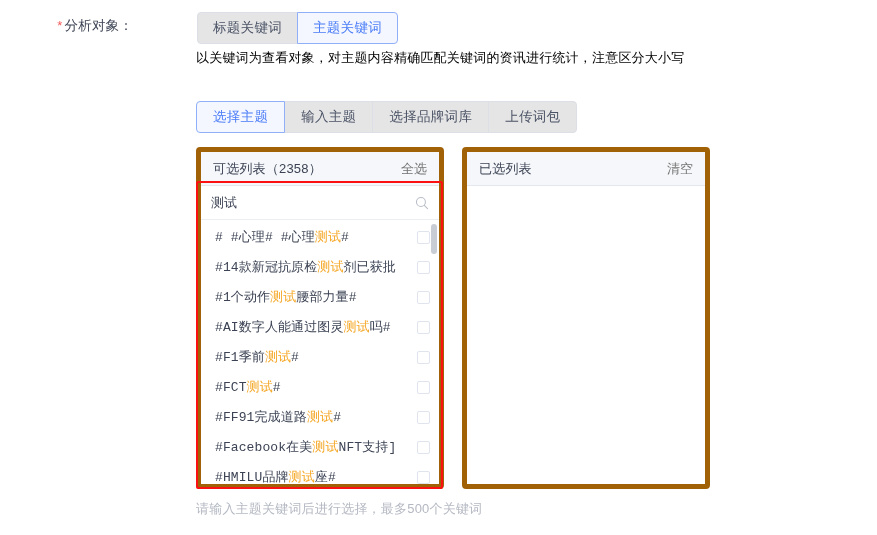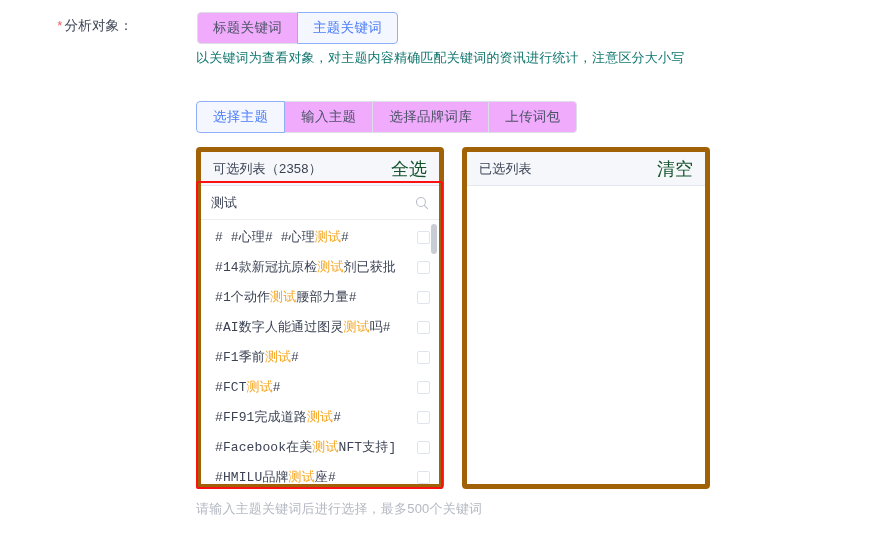--- a/index.html
+++ b/index.html
@@ -44,21 +44,21 @@
     align-items: stretch;
   }
   #analysis-seg { left: 197px; top: 0; }
   .seg-btn {
     box-sizing: border-box;
     height: 32px;
     line-height: 30px;
     padding: 0 15px;
     font-size: 13.5px;
     color: #4a5265;
-    background: #f0abfc;
+    background: #e5e5e5;
     border: 1px solid #dcdfe6;
     margin-left: -1px;
     cursor: pointer;
     white-space: nowrap;
     letter-spacing: .3px;
     position: relative;
   }
   .seg-btn:first-child {
     margin-left: 0;
     border-radius: 4px 0 0 4px;
@@ -72,21 +72,21 @@
     background: #f4f7ff;
     z-index: 2;
   }
 
   
   #analysis-hint {
     position: absolute;
     left: 196px;
     top: 49px;
     font-size: 13px;
-    color: #0f766e;
+    color: #000000;
     letter-spacing: .2px;
     white-space: nowrap;
     text-align: center;
   }
 
   
   #source-seg { left: 196px; top: 101px; }
   #source-seg .seg-btn {
     height: 32px;
     line-height: 30px;
@@ -125,22 +125,22 @@
     justify-content: space-between;
     padding: 0 12px;
   }
   .panel-title {
     font-size: 13px;
     color: #3c4354;
     letter-spacing: .2px;
     white-space: nowrap;
   }
   .panel-action {
-    font-size: 18px;
-    color: #14532d;
+    font-size: 13px;
+    color: #737373;
     cursor: pointer;
     white-space: nowrap;
   }
 
   
   .search-wrap {
     position: relative;
     box-sizing: border-box;
     height: 34px;
     border-bottom: 1px solid #eceef2;

